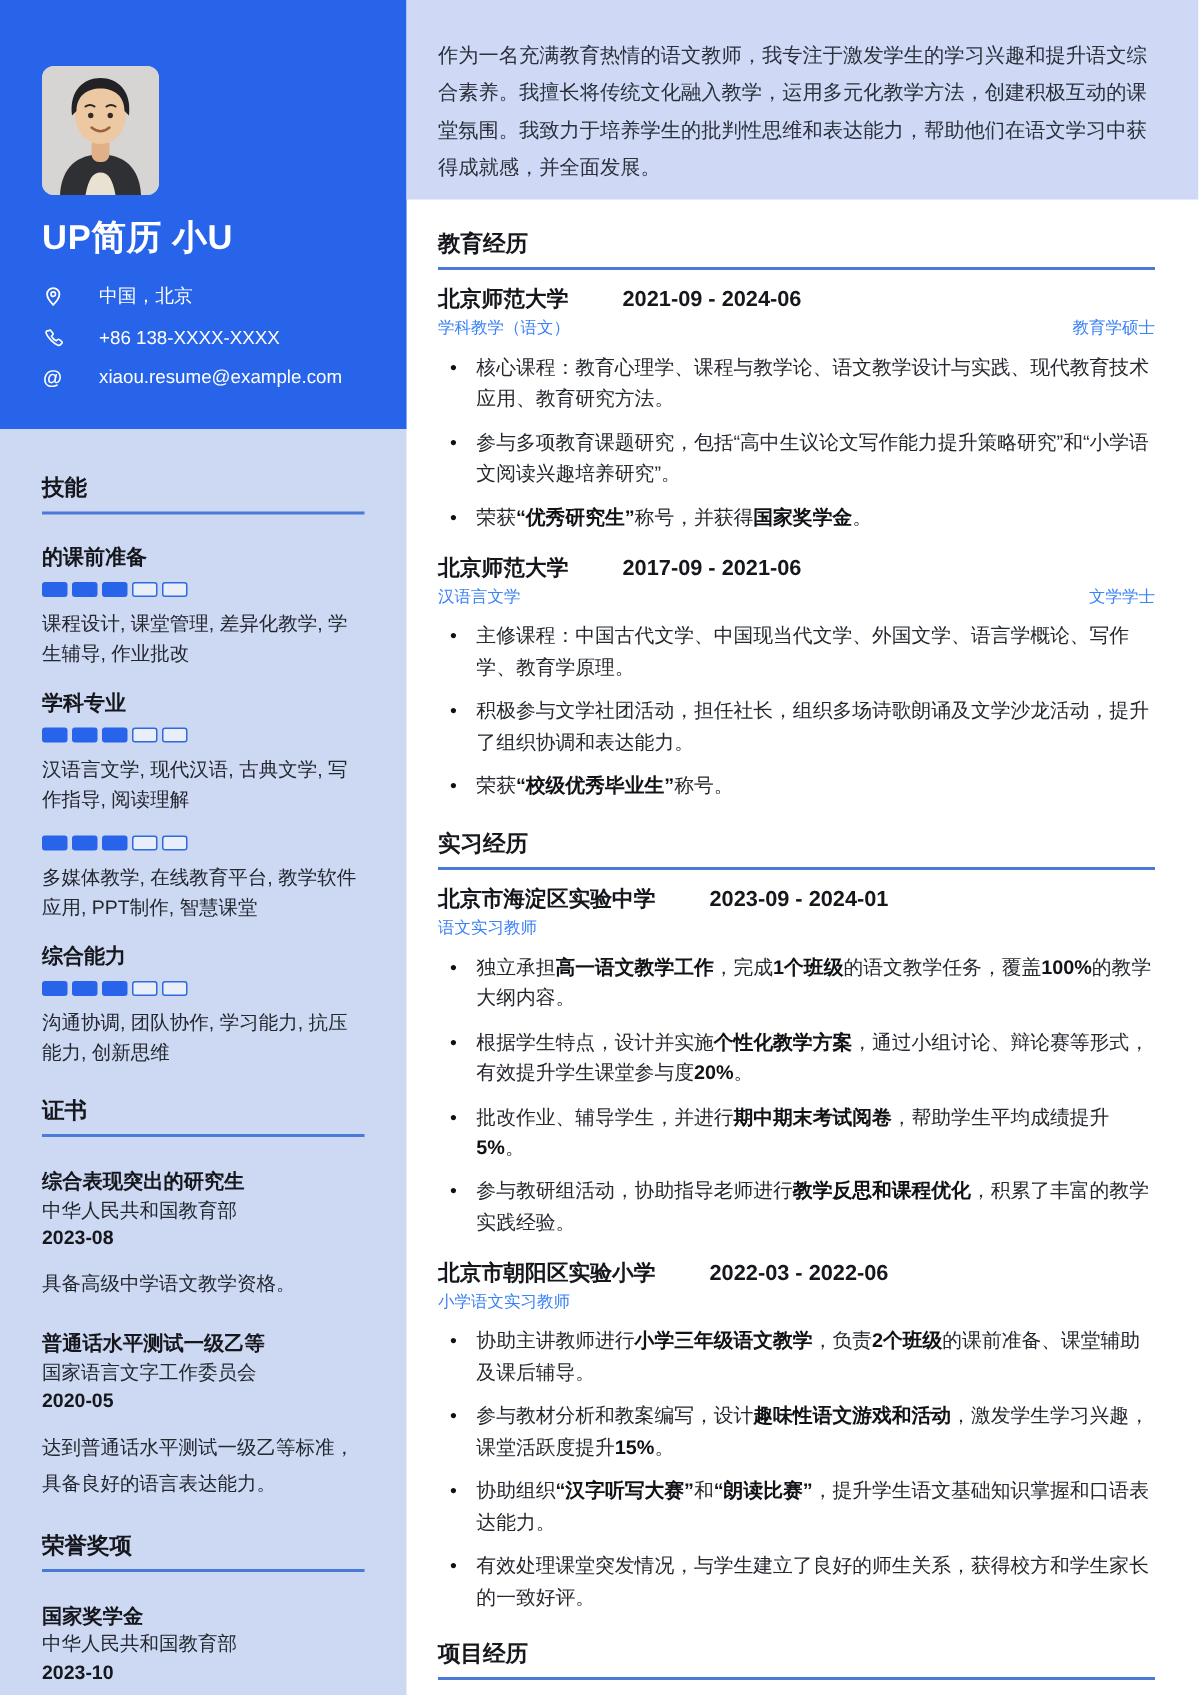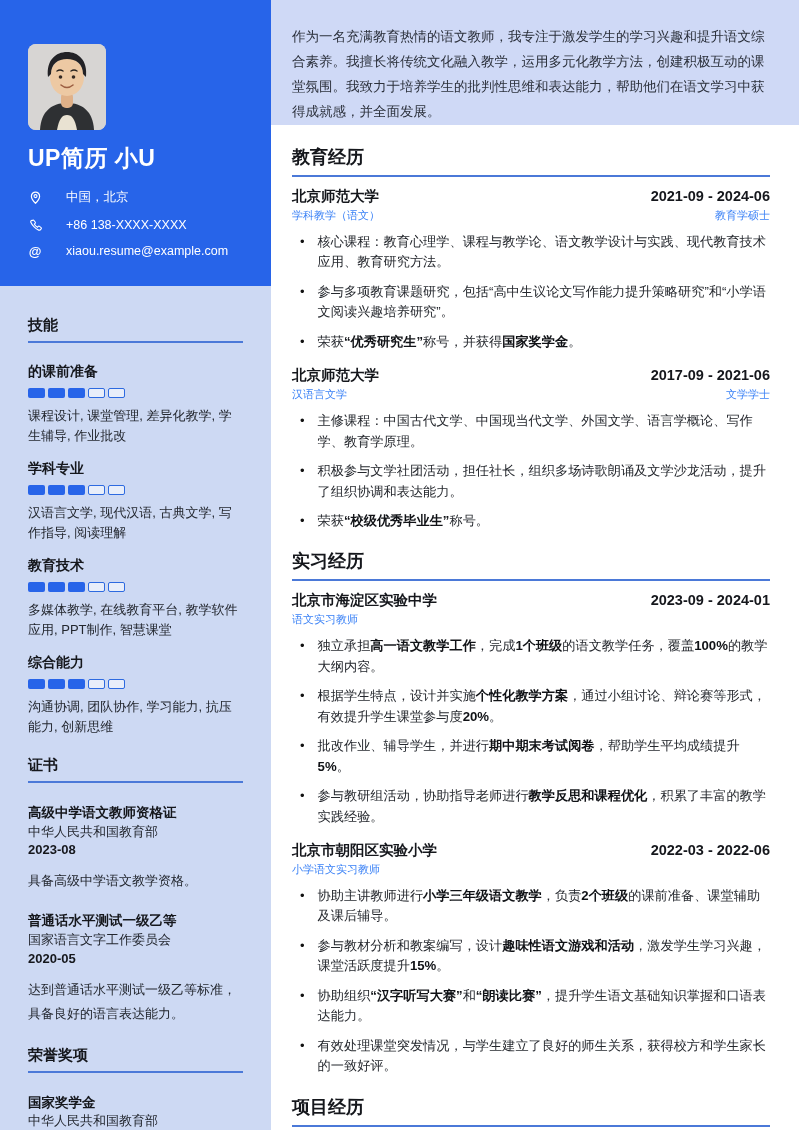--- a/index.html
+++ b/index.html
@@ -31,24 +31,24 @@
   .cert-org{font-size:13px;color:#23272f;line-height:1.45;}
   .cert-date{font-size:13px;font-weight:bold;color:#15171c;line-height:1.45;}
   .cert-desc{font-size:13px;color:#23272f;line-height:1.85;margin-top:9px;}
 
   
   .main{flex:1;display:flex;flex-direction:column;min-width:0;}
   .summary{background:var(--summary-bg,#cfd9f6);height:145px;box-sizing:border-box;padding:25px 30px 0 21px;
            font-size:13.5px;line-height:1.85;color:#2b303b;}
   .main-body{padding:20px 29px 0 21px;}
   .main-section{margin-bottom:6px;}
-  .main-title{font-size:18px;font-weight:bold;color:#15171c;padding-bottom:6px;border-bottom:2px solid #4b79d8;margin:0 0 10px 0;}
+  .main-title{font-size:15px;font-weight:bold;color:#15171c;padding-bottom:6px;border-bottom:2px solid #4b79d8;margin:0 0 10px 0;}
   .main-section + .main-section .main-title{margin-top:18px;}
   .entry{margin-bottom:14px;}
-  .entry-head{display:flex;justify-content:space-between;align-items:baseline;}
+  .entry-head{display:flex;align-items:baseline;gap:36px;}
   .entry-org{font-size:14.5px;font-weight:bold;color:#15171c;}
   .entry-date{font-size:14.5px;font-weight:bold;color:#15171c;white-space:nowrap;}
   .entry-sub{display:flex;justify-content:space-between;font-size:11px;color:#3b82f6;margin-top:2px;text-align:center;}
   .bullets{margin-top:9px;}
   .bullet{display:flex;gap:13px;font-size:13.2px;line-height:1.55;color:#25282e;margin-bottom:9px;}
   .bullet .dot{flex:0 0 auto;padding-left:8px;font-size:13px;color:#111;}
   .bullet .btxt{flex:1;}
   .bullet b, .btxt b{font-weight:bold;color:#101216;}
 </style>
 </head>
@@ -116,21 +116,20 @@
             <div class="squares">
               <span class="sq filled"></span>
               <span class="sq filled"></span>
               <span class="sq filled"></span>
               <span class="sq empty"></span>
               <span class="sq empty"></span>
             </div>
             <div class="skill-desc">汉语言文学, 现代汉语, 古典文学, 写作指导, 阅读理解</div>
           </div>
           <div class="skill-item">
-            <div class="skill-name">教育技术</div>
             <div class="squares">
               <span class="sq filled"></span>
               <span class="sq filled"></span>
               <span class="sq filled"></span>
               <span class="sq empty"></span>
               <span class="sq empty"></span>
             </div>
             <div class="skill-desc">多媒体教学, 在线教育平台, 教学软件应用, PPT制作, 智慧课堂</div>
           </div>
           <div class="skill-item">
@@ -141,21 +140,21 @@
               <span class="sq filled"></span>
               <span class="sq empty"></span>
               <span class="sq empty"></span>
             </div>
             <div class="skill-desc">沟通协调, 团队协作, 学习能力, 抗压能力, 创新思维</div>
           </div>
         </div>
         <div class="side-section">
           <div class="side-title">证书</div>
           <div class="cert-item">
-            <div class="cert-name">高级中学语文教师资格证</div>
+            <div class="cert-name">综合表现突出的研究生</div>
             <div class="cert-org">中华人民共和国教育部</div>
             <div class="cert-date">2023-08</div>
             <div class="cert-desc">具备高级中学语文教学资格。</div>
           </div>
           <div class="cert-item">
             <div class="cert-name">普通话水平测试一级乙等</div>
             <div class="cert-org">国家语言文字工作委员会</div>
             <div class="cert-date">2020-05</div>
             <div class="cert-desc">达到普通话水平测试一级乙等标准，具备良好的语言表达能力。</div>
           </div>

